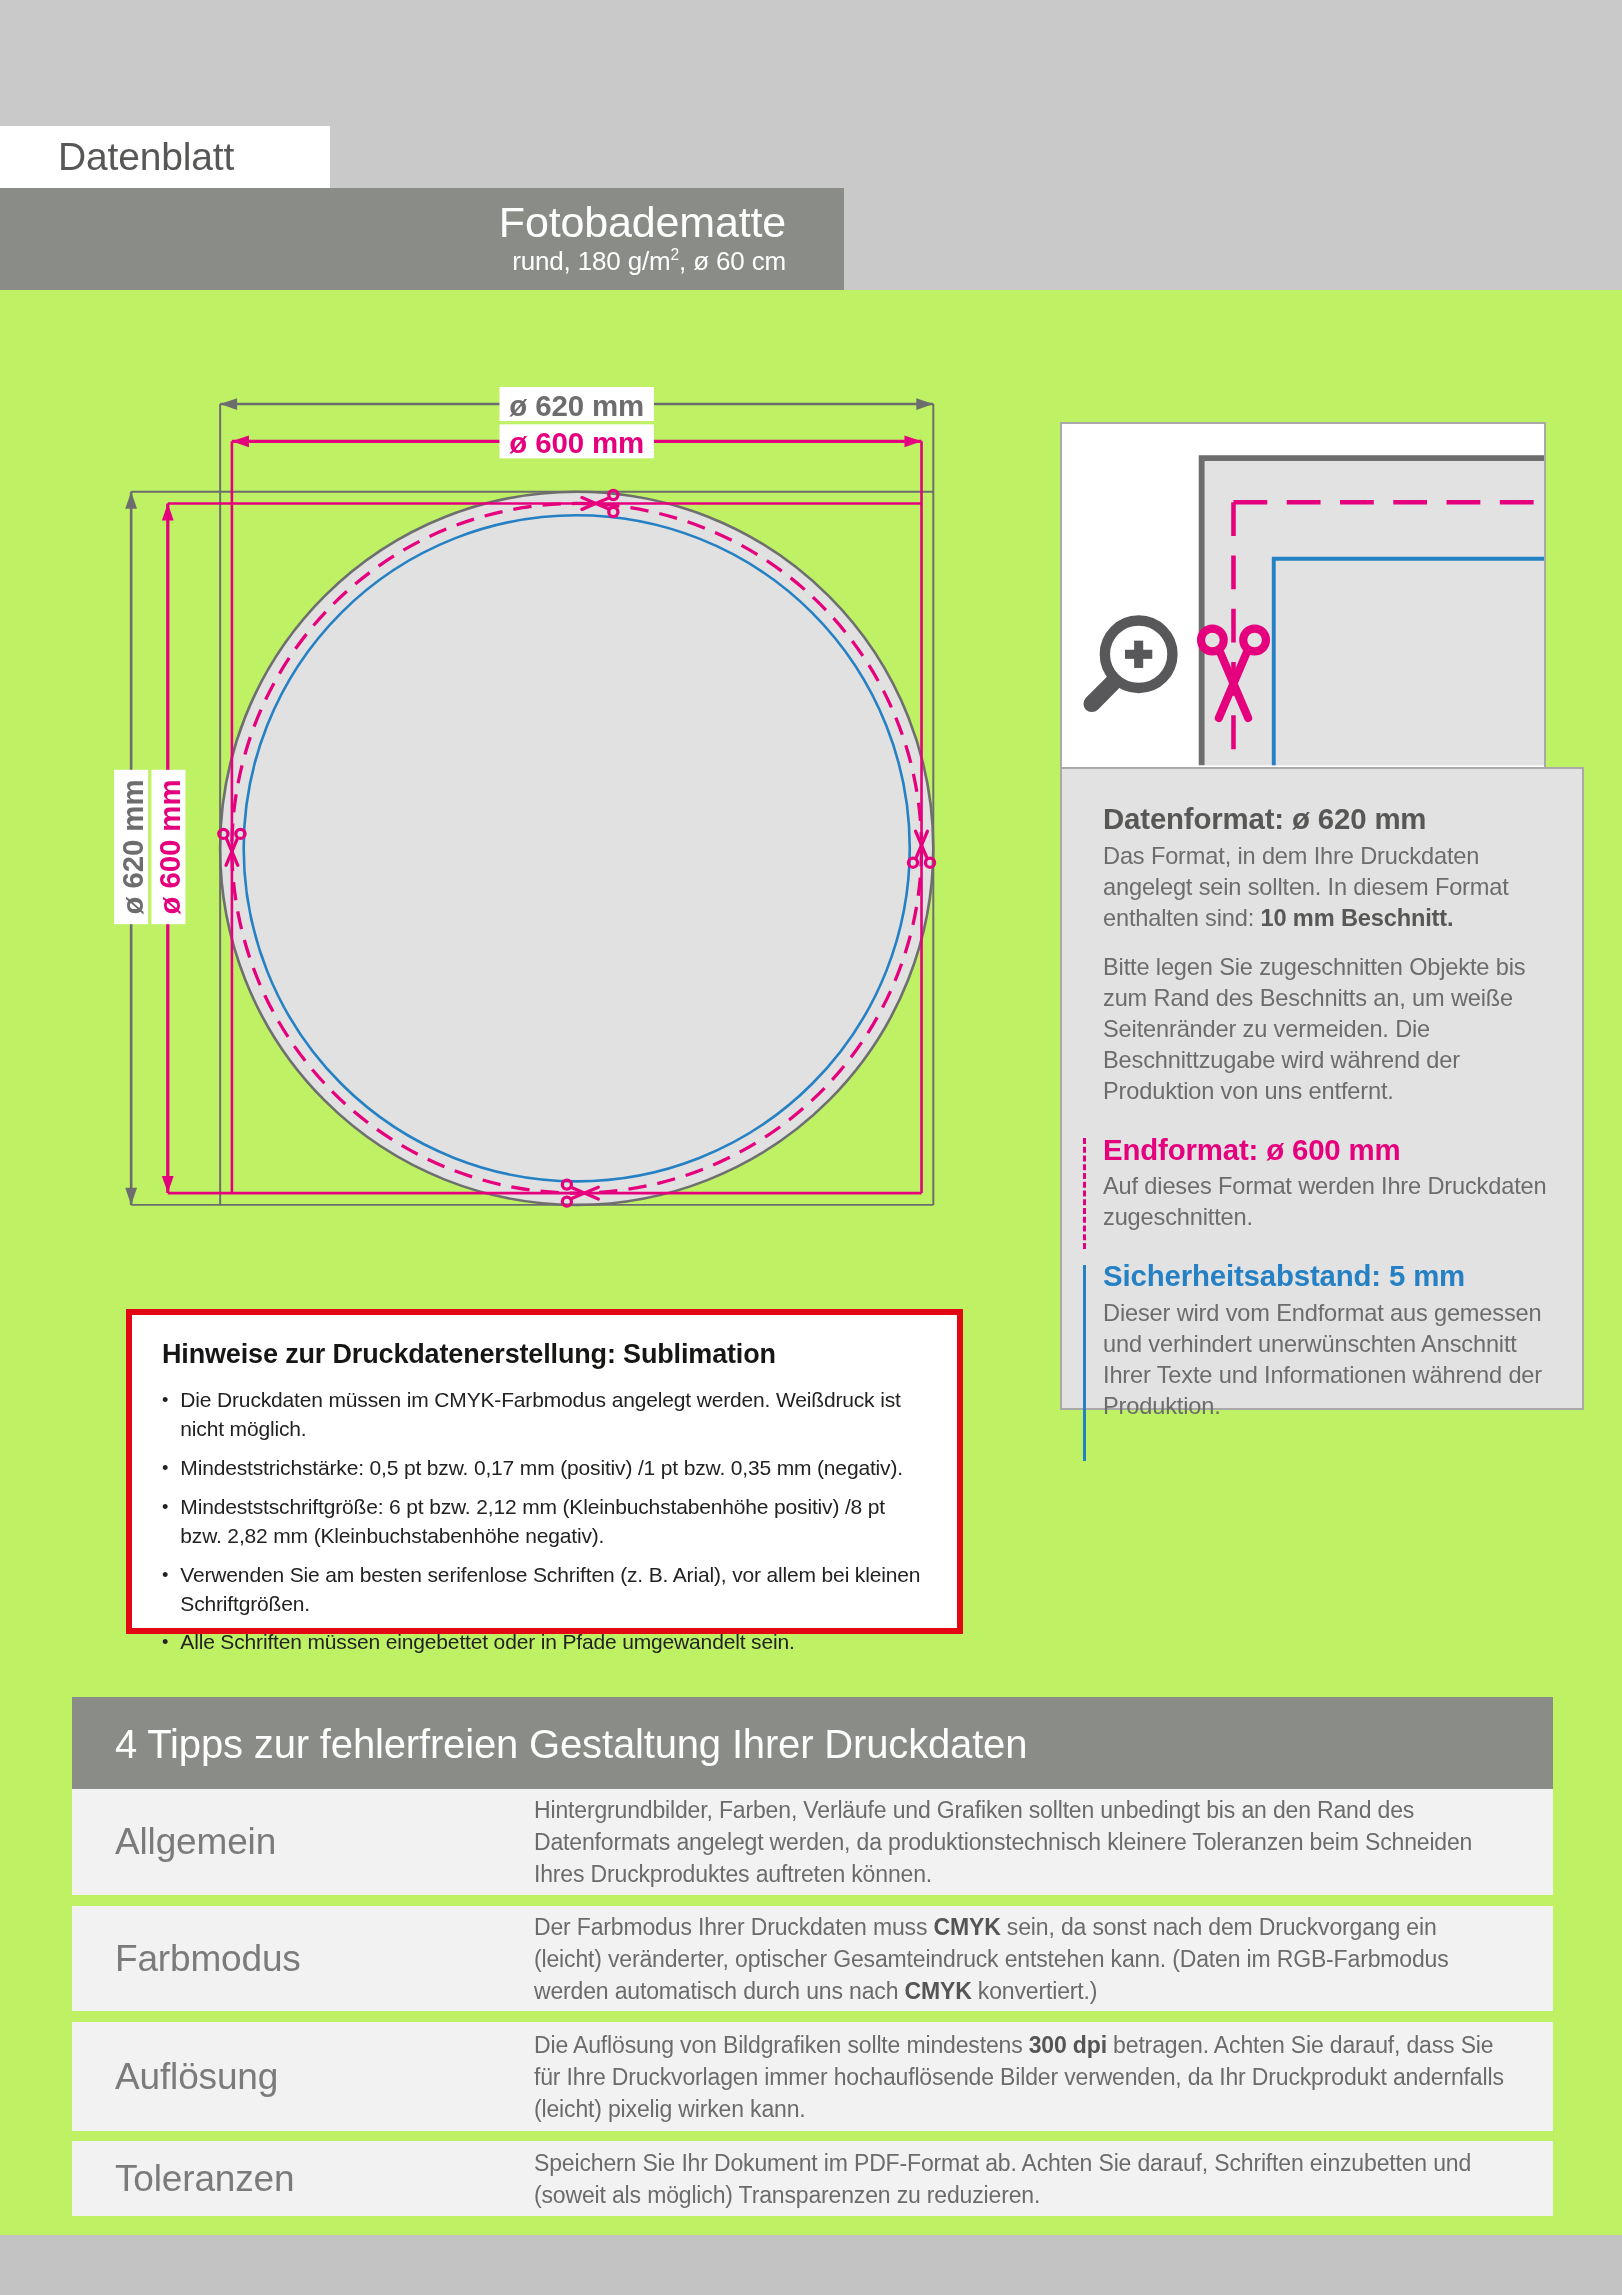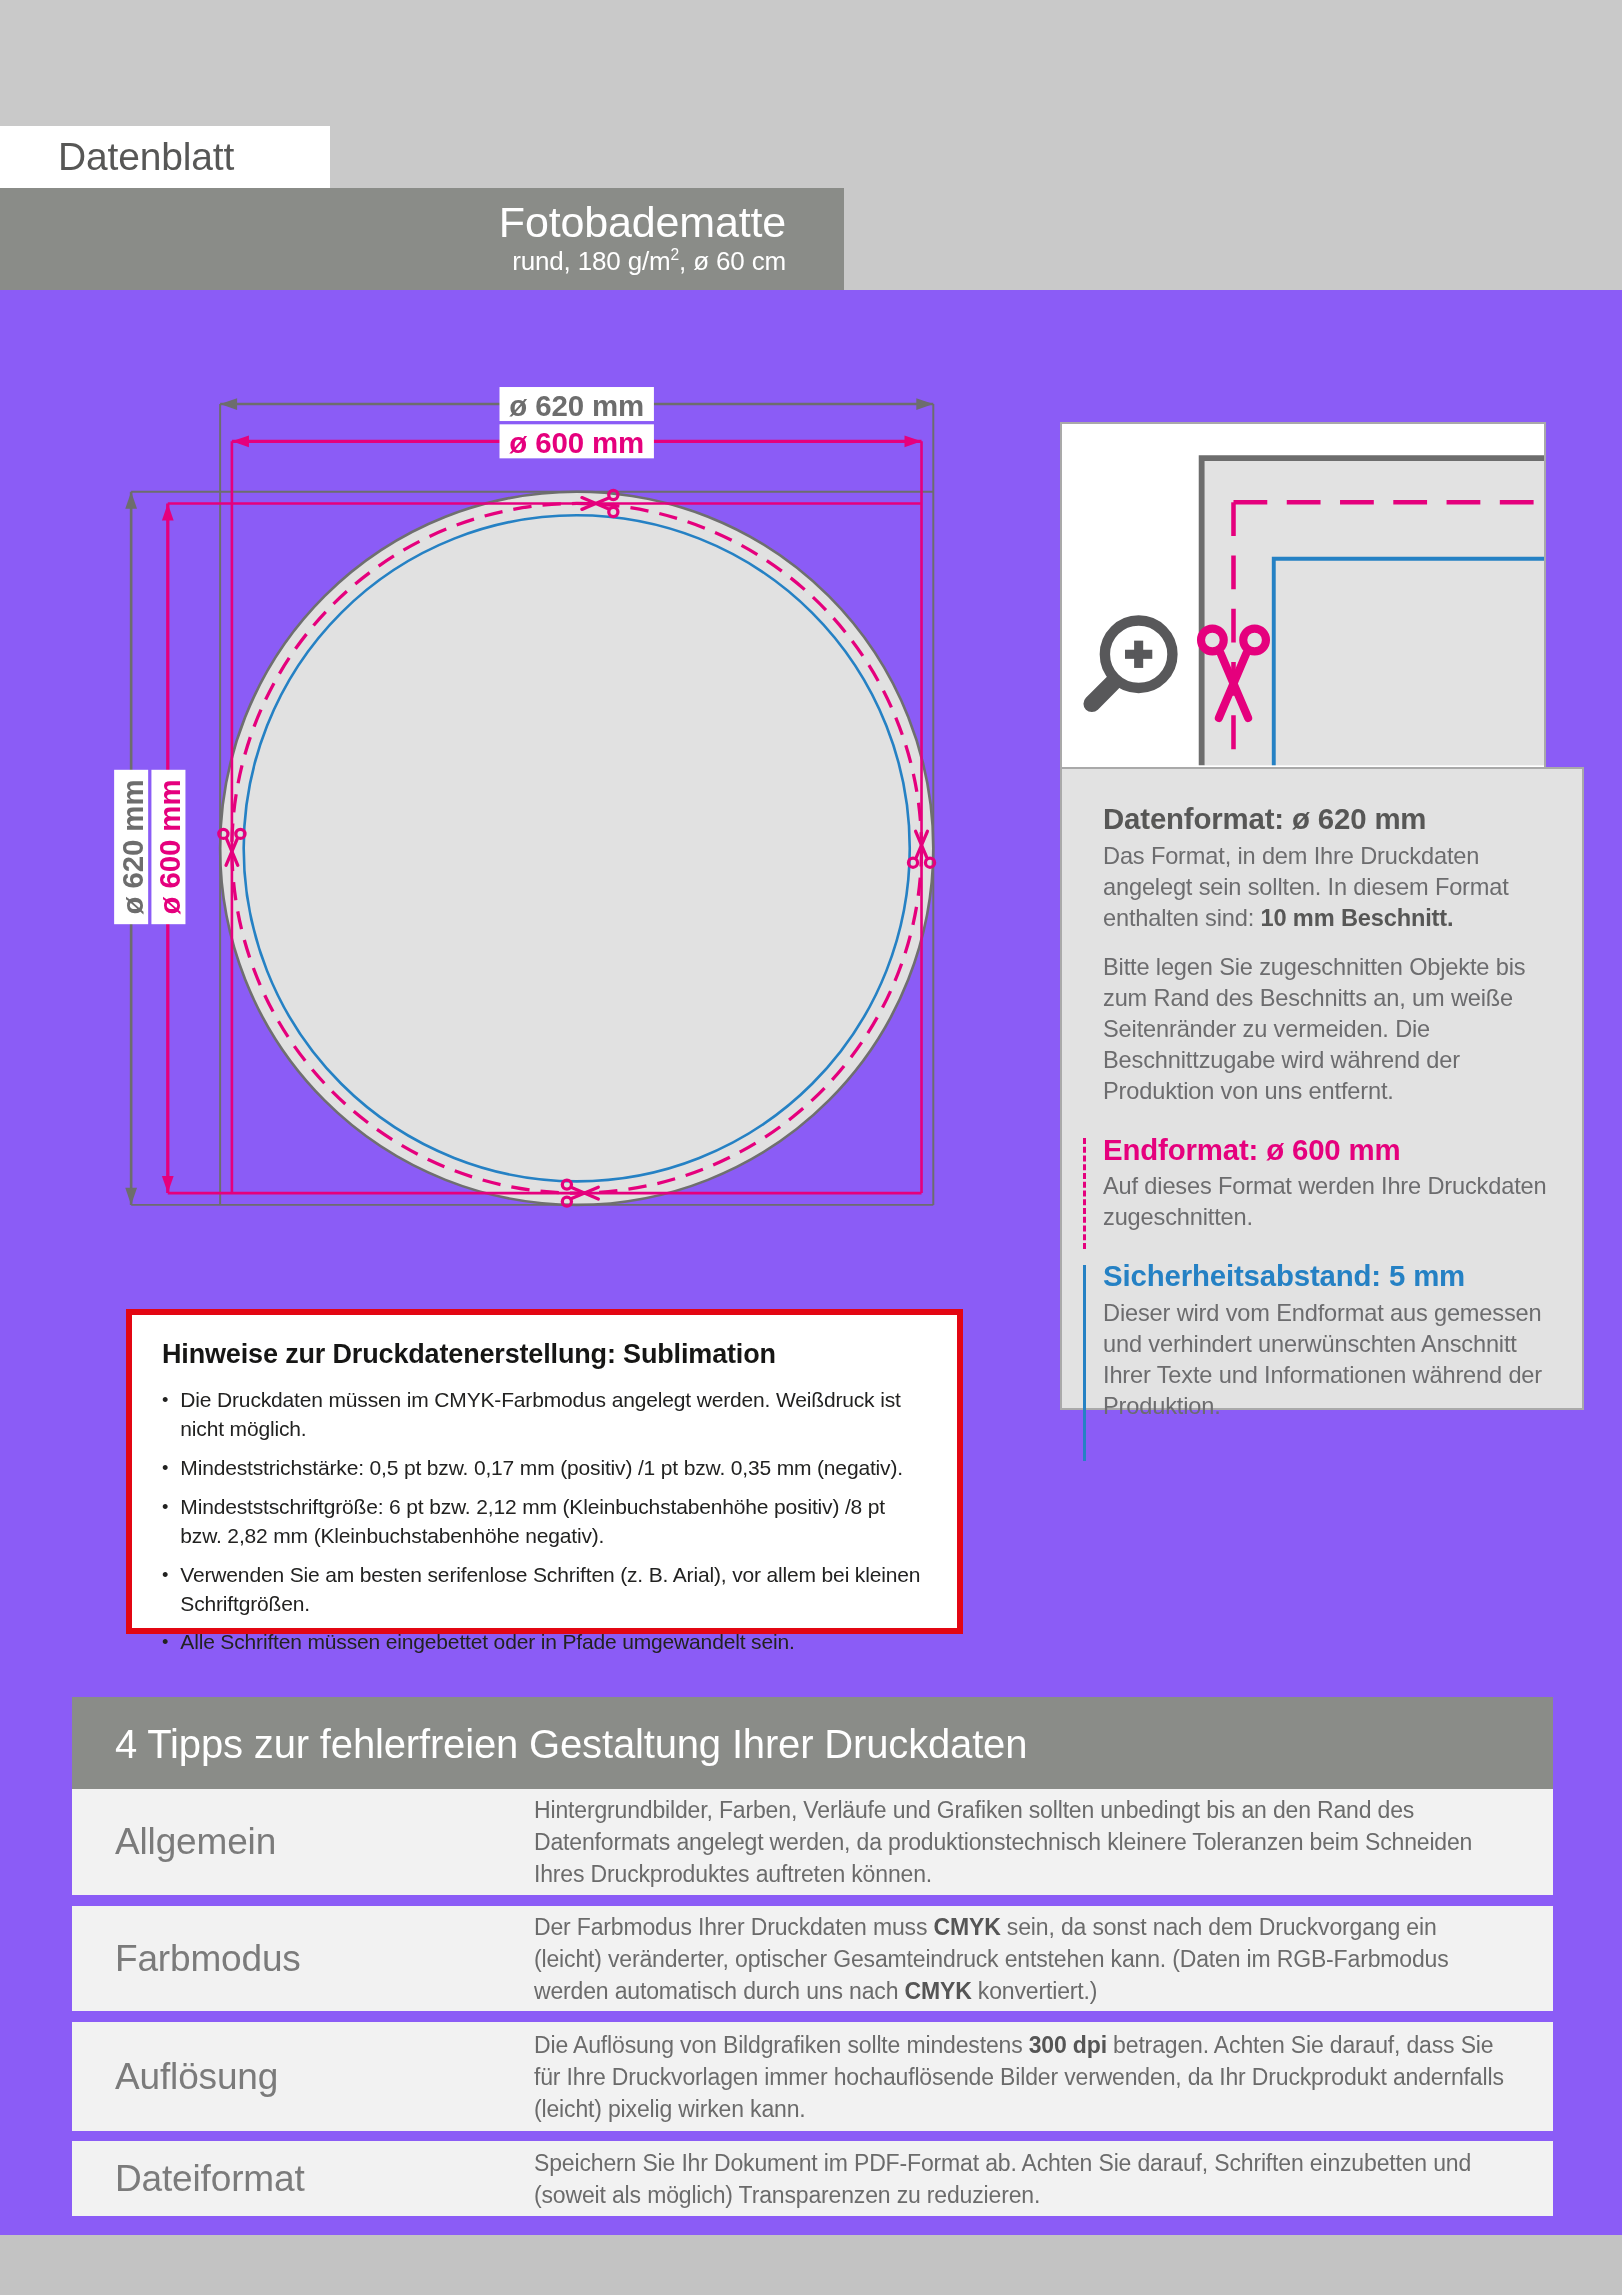--- a/index.html
+++ b/index.html
@@ -1,18 +1,18 @@
 <!DOCTYPE html>
 <html style="font-size:10.5px"><head>
 <meta charset="utf-8">
 <style>
   * { margin:0; padding:0; box-sizing:border-box; }
   html,body { background:#ffffff; }
   .page {
-    position:relative; width:1623px; height:2295px; background:#8b5cf6;
+    position:relative; width:1623px; height:2295px; background:#bef264;
     font-family:"Liberation Sans", sans-serif; overflow:hidden; letter-spacing:-0.015em;
   }
   
   .header-bg { position:absolute; left:0; top:0; width:1623px; height:290px; background:#c9c9c9; }
   .datenblatt-box {
     position:absolute; left:0; top:126px; width:330px; height:62px; background:#ffffff;
     display:flex; align-items:center; padding-left:58px;
     font-size:39px; color:#575756;
   }
   .product-banner {
@@ -231,20 +231,20 @@
     <div class="tip-label">Farbmodus</div>
     <div class="tip-text"><span>Der Farbmodus Ihrer Druckdaten muss </span><b>CMYK</b><span> sein, da sonst nach dem Druckvorgang ein (leicht) veränderter, optischer Gesamteindruck entstehen kann. (Daten im RGB-Farbmodus werden automatisch durch uns nach </span><b>CMYK</b><span> konvertiert.)</span></div>
   </div>
 
   <div class="tip-row row-aufloesung">
     <div class="tip-label">Auflösung</div>
     <div class="tip-text"><span>Die Auflösung von Bildgrafiken sollte mindestens </span><b>300 dpi</b><span> betragen. Achten Sie darauf, dass Sie für Ihre Druckvorlagen immer hochauflösende Bilder verwenden, da Ihr Druckprodukt andernfalls (leicht) pixelig wirken kann.</span></div>
   </div>
 
   <div class="tip-row row-dateiformat">
-    <div class="tip-label">Dateiformat</div>
+    <div class="tip-label">Toleranzen</div>
     <div class="tip-text"><span>Speichern Sie Ihr Dokument im PDF-Format ab. Achten Sie darauf, Schriften einzubetten und (soweit als möglich) Transparenzen zu reduzieren.</span></div>
   </div>
 
   <div class="footer-band"></div>
 
 </div>
 
 
 </body></html>

